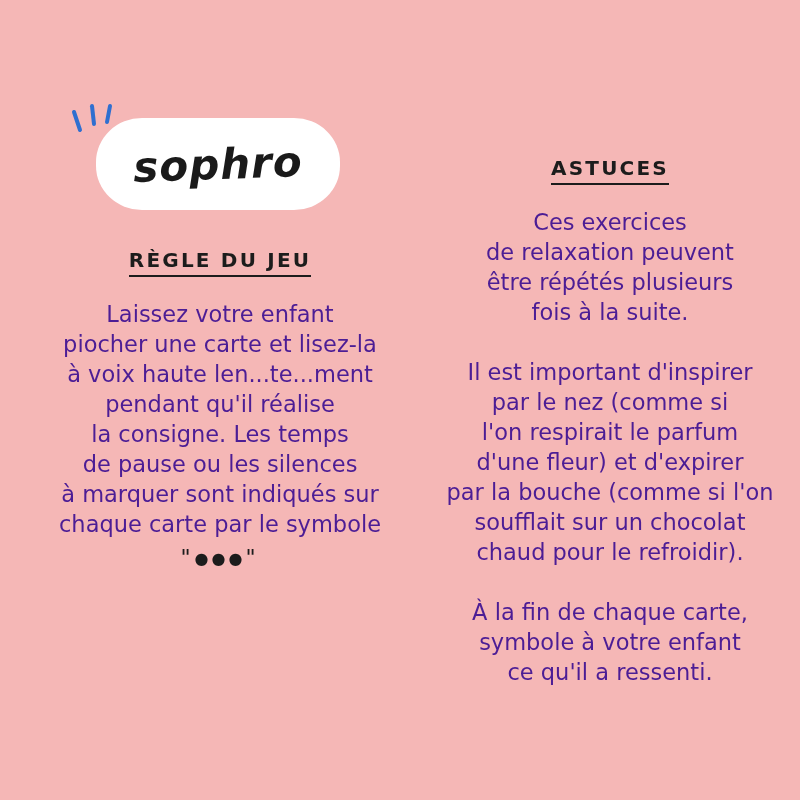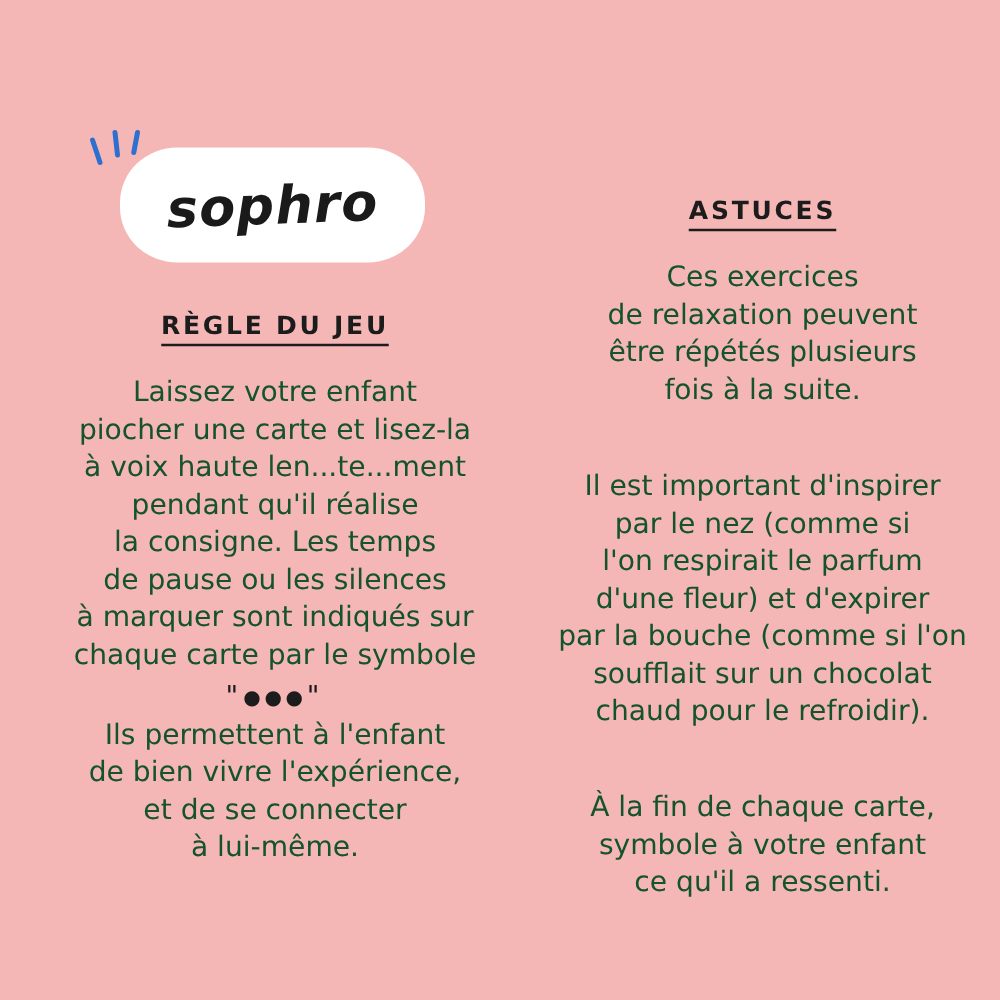--- a/index.html
+++ b/index.html
@@ -90,27 +90,27 @@
     border-bottom: 2.5px solid #1c1c1c;
     margin-bottom: 22px;
     font-family: "DejaVu Sans", sans-serif;
   }
 
   .para {
     font-size: 22.5px;
     line-height: 30px;
     white-space: pre-line;
     font-family: "DejaVu Sans", sans-serif;
-    color: #14532d;
+    color: #4c1d95;
   }
   .para + .para {
     margin-top: 26px;
   }
   .col-right .para + .para {
-    margin-top: 47px;
+    margin-top: 30px;
   }
 
   .symbol-line {
     font-size: 22px;
     line-height: 30px;
     letter-spacing: 4px;
     margin-top: 4px;
   }
   .symbol-line .dots {
     letter-spacing: 3px;
@@ -139,24 +139,20 @@
 piocher une carte et lisez-la
 à voix haute len...te...ment
 pendant qu'il réalise
 la consigne. Les temps
 de pause ou les silences
 à marquer sont indiqués sur
 chaque carte par le symbole</div>
     <div class="symbol-line">
       <span>"</span><span class="dots">●●●</span><span>"</span>
     </div>
-    <div class="para">Ils permettent à l'enfant
-de bien vivre l'expérience,
-et de se connecter
-à lui-même.</div>
   </div>
 
   <div class="col col-right">
     <div class="heading">ASTUCES</div>
     <div class="para">Ces exercices
 de relaxation peuvent
 être répétés plusieurs
 fois à la suite.</div>
     <div class="para">Il est important d'inspirer
 par le nez (comme si

